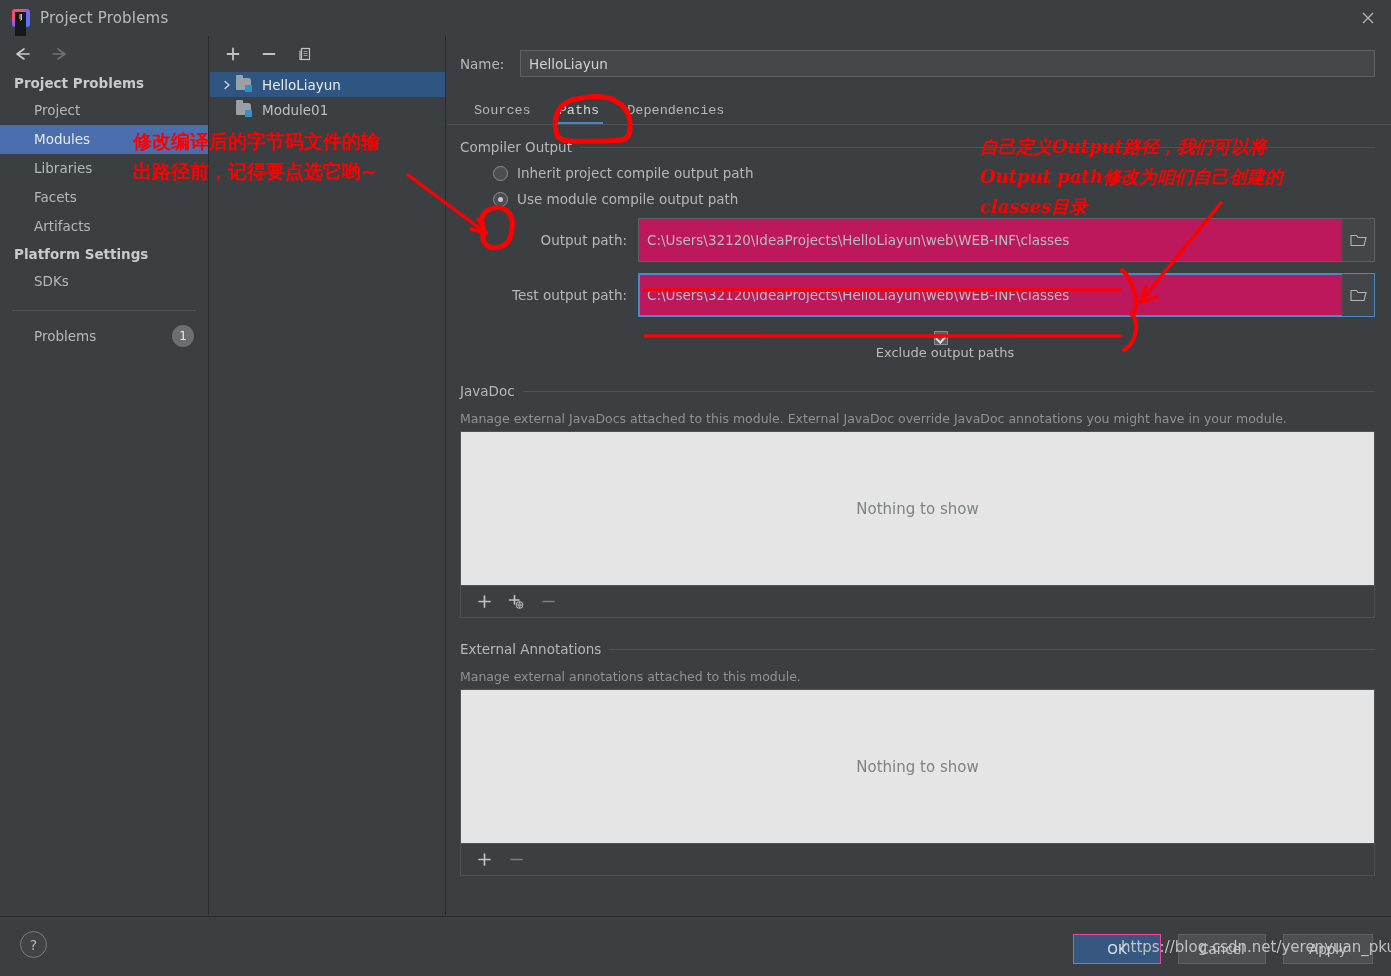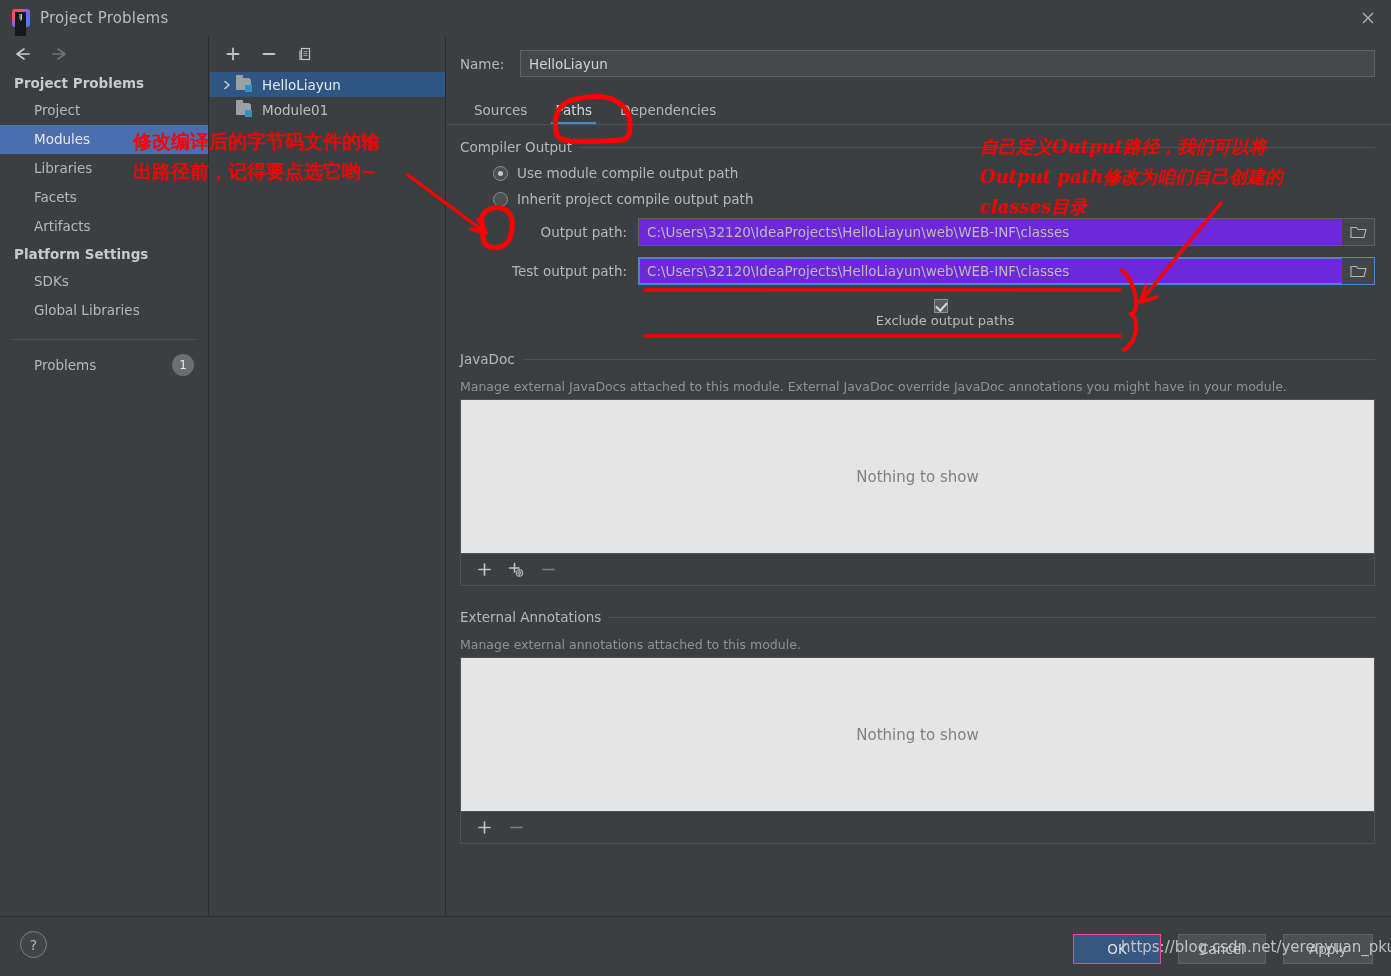--- a/index.html
+++ b/index.html
@@ -130,21 +130,21 @@
   }
   .name-row .lbl { font-size: 13.5px; color: #b5b8ba; width: 60px; }
   .name-field {
     flex: 1; height: 27px; background: #45484a; border: 1px solid #5e6264;
     color: #cfd2d4; font-size: 13.5px; padding: 0 8px; line-height: 25px;
     font-family: inherit;
   }
 
   .tabs {
     display: flex; align-items: flex-end; gap: 0;
-    margin: 17px 0 0 13px; position: relative; height: 31px;
+    margin: 17px 0 0 13px; position: relative; height: 31px; font-family: Liberation Mono, monospace;
   }
   .tab {
     font-size: 13.5px; color: #b5b8ba; padding: 3px 14px 7px 14px; cursor: pointer;
     position: relative;
   }
   .tab.active { color: #d3d6d8; }
   .tab.active:after {
     content:''; position:absolute; left:10px; right:10px; bottom:0; height:3px; background:#4a88c7;
   }
   .tab-underline {
@@ -172,22 +172,22 @@
     background:#c6c9cb;
   }
   .radio-row .lbl { font-size: 13.5px; color: #b5b8ba; }
 
   .path-row { display: flex; align-items: center; margin: 11px 0 0 0; }
   .path-row .lbl {
     width: 178px; text-align: right; padding-right: 11px;
     font-size: 13.5px; color: #b5b8ba;
   }
   .path-field-wrap {
-    flex: 1; height: 28px; display: flex; align-items: stretch;
-    background: #6d28d9; border: 1px solid #5e6264; justify-content: space-between;
+    flex: 1; height: 44px; display: flex; align-items: stretch;
+    background: #be185d; border: 1px solid #5e6264; justify-content: space-between;
   }
   .path-field-wrap.focused { border: 1px solid #4a88c7; box-shadow: 0 0 0 1px #4a88c7 inset; }
   .path-field {
     flex: 1; background: transparent; border: 0; outline: none;
     color: #b9bcbe; font-size: 13.5px; padding: 0 8px; font-family: inherit;
   }
   .browse-btn {
     width: 32px; display: flex; align-items: center; justify-content: center;
     background: #434649; cursor: pointer; border-left: 1px solid #50545655;
   }
@@ -297,21 +297,20 @@
 
     <div class="group-head">Project Problems</div>
     <div class="nav-item">Project</div>
     <div class="nav-item selected">Modules</div>
     <div class="nav-item">Libraries</div>
     <div class="nav-item">Facets</div>
     <div class="nav-item">Artifacts</div>
 
     <div class="group-head">Platform Settings</div>
     <div class="nav-item">SDKs</div>
-    <div class="nav-item">Global Libraries</div>
 
     <div class="sep"></div>
 
     <div class="problems">
       <div class="lbl">Problems</div>
       <div class="badge">1</div>
     </div>
   </div>
 
   <div class="tree-panel">
@@ -372,27 +371,27 @@
       <div class="tab-underline"></div>
     </div>
 
     <div class="group">
       <div class="group-title">
         <span>Compiler Output</span>
         <span class="rule"></span>
       </div>
 
       <div class="radio-row">
+        <div class="radio"></div>
+        <div class="lbl">Inherit project compile output path</div>
+      </div>
+
+      <div class="radio-row">
         <div class="radio on"></div>
         <div class="lbl">Use module compile output path</div>
-      </div>
-
-      <div class="radio-row">
-        <div class="radio"></div>
-        <div class="lbl">Inherit project compile output path</div>
       </div>
 
       <div class="path-row">
         <div class="lbl">Output path:</div>
         <div class="path-field-wrap">
           <input class="path-field" type="text" value="C:\Users\32120\IdeaProjects\HelloLiayun\web\WEB-INF\classes" style="">
           <div class="browse-btn">
             <svg width="17" height="14" viewBox="0 0 17 14">
               <path d="M1 2.5 L6.5 2.5 L8 4.5 L16 4.5 L14 12.5 L1 12.5 Z" fill="none" stroke="#b3b6b8" stroke-width="1.1"></path>
             </svg>

